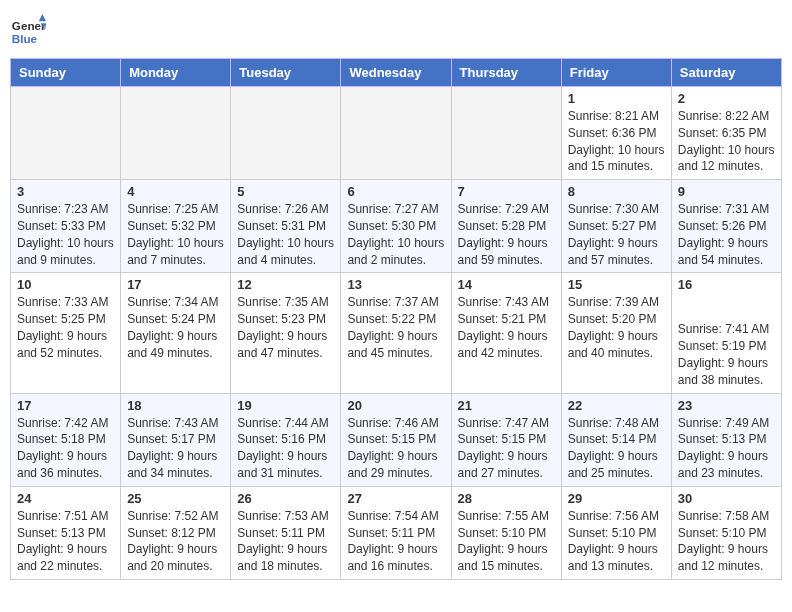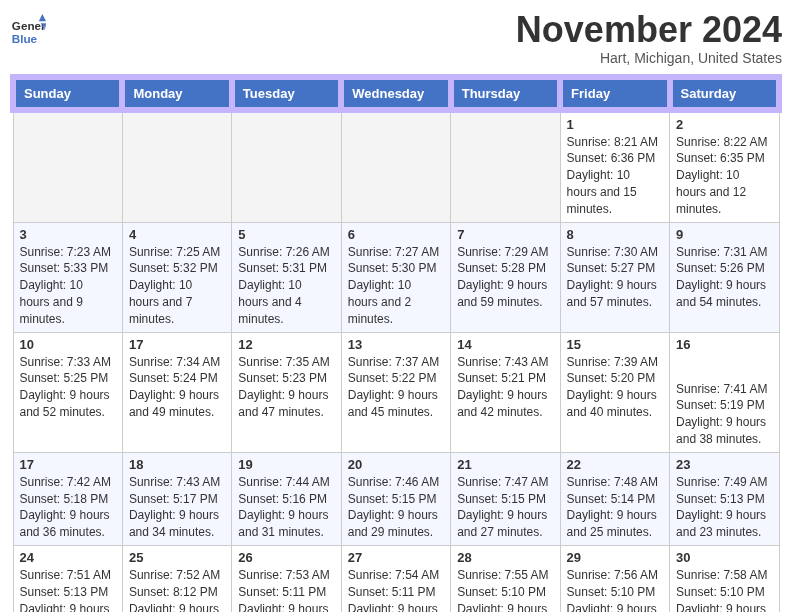--- a/index.html
+++ b/index.html
@@ -43,21 +43,21 @@
       width: 100%;
       border-collapse: collapse;
     }
     th {
       background-color: #4472C4;
       color: #fff;
       font-size: 13px;
       font-weight: bold;
       text-align: left;
       padding: 6px 8px;
-      border: 6px solid #c4b5fd;
+      border: 1px solid #c4b5fd;
     }
     td {
       vertical-align: top;
       padding: 4px 6px;
       border: 1px solid #ccc;
       width: 14.28%;
       min-height: 80px;
       font-size: 11px;
       color: #333;
       background: #fff;
@@ -87,24 +87,20 @@
 
 <div class="header">
   <div class="logo">
     <svg class="logo-icon" viewBox="0 0 40 40">
       <text x="2" y="18" font-size="13" font-weight="bold" fill="#333">General</text>
       <text x="2" y="32" font-size="13" font-weight="bold" fill="#4472C4">Blue</text>
       <polygon points="32,8 40,8 36,0" fill="#4472C4"></polygon>
       <polygon points="34,10 42,10 38,18" fill="#4472C4" opacity="0.7"></polygon>
     </svg>
   </div>
-  <div class="title-block">
-    <div class="month-title">November 2024</div>
-    <div class="location">Hart, Michigan, United States</div>
-  </div>
 </div>
 
 <table>
   <thead>
     <tr>
     <th>Sunday</th>
         <th>Monday</th>
         <th>Tuesday</th>
         <th>Wednesday</th>
         <th>Thursday</th>

